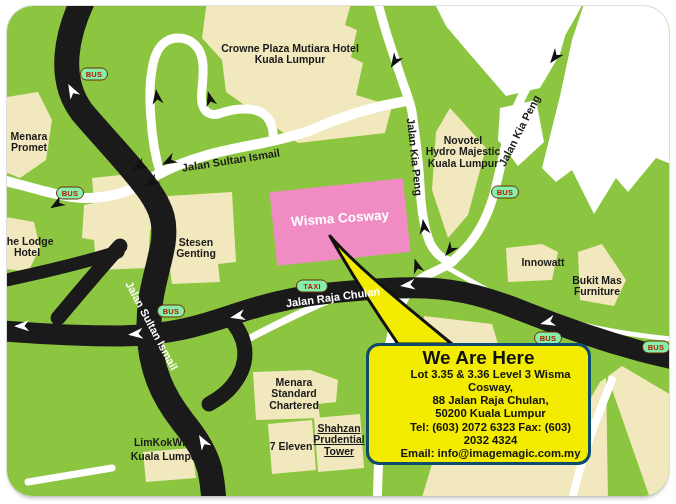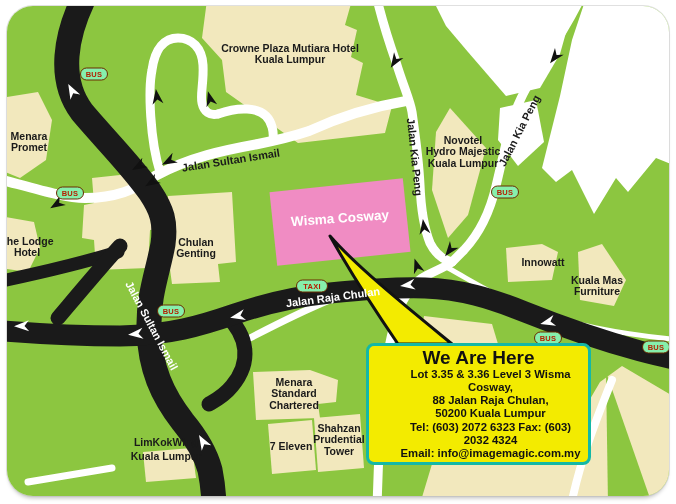--- a/index.html
+++ b/index.html
@@ -12,21 +12,21 @@
        color:#1a1a1a;font-size:10.5px;font-weight:700;line-height:1.08;letter-spacing:0;}
   .lbl.white{color:#ffffff;}
   .lbl.road{font-size:11px;white-space:nowrap;}
   .lbl.cosway{color:#ffffff;font-size:13.5px;font-weight:700;}
   .pill{position:absolute;transform:translate(-50%,-50%);display:flex;align-items:center;justify-content:center;
         background:#86efac;border:1.6px solid #6B2A00;border-radius:8px;color:#B51E00;
         font-size:7.5px;font-weight:700;letter-spacing:.3px;line-height:1;}
   .pill.bus{width:26px;height:11px;}
   .pill.taxi{width:30px;height:11px;}
   .callout{position:absolute;left:366px;top:343px;width:225px;height:122px;background:#F3EB00;
-           border:3px solid #14b8a6;border-radius:8px;box-sizing:border-box;
+           border:3px solid #0c4a6e;border-radius:13px;box-sizing:border-box;
            display:flex;flex-direction:column;align-items:center;justify-content:center;
            text-align:center;color:#111;padding:2px 4px;}
   .callout .title{font-size:19px;font-weight:800;line-height:1.05;}
   .callout .company{font-family:"Liberation Serif",serif;font-size:13px;font-weight:700;line-height:1.15;margin-top:1px;}
   .callout .line{font-size:11.3px;font-weight:700;line-height:1.16;margin-left:24px;}
 </style>
 </head>
 <body>
 
 <div class="page">
@@ -116,34 +116,34 @@
 
         <path d="M330,236 C358,268 408,308 452,344 L398,344 C372,306 348,268 330,236 Z" fill="#F3EB00" stroke="#111111" stroke-width="3" stroke-linejoin="round"></path>
       </svg>
 
       <div class="lbl" style="left:290px;top:54px;">Crowne Plaza Mutiara Hotel
 Kuala Lumpur</div>
       <div class="lbl" style="left:29px;top:142px;">Menara
 Promet</div>
       <div class="lbl" style="left:27px;top:247px;">The Lodge
 Hotel</div>
-      <div class="lbl" style="left:196px;top:248px;">Chulan
+      <div class="lbl" style="left:196px;top:248px;">Stesen
 Genting</div>
       <div class="lbl cosway" style="left:340px;top:219px;transform:translate(-50%,-50%) rotate(-4deg);">Wisma Cosway</div>
       <div class="lbl" style="left:463px;top:152px;">Novotel
 Hydro Majestic
 Kuala Lumpur</div>
       <div class="lbl" style="left:543px;top:263px;">Innowatt</div>
-      <div class="lbl" style="left:597px;top:286px;">Kuala Mas
+      <div class="lbl" style="left:597px;top:286px;">Bukit Mas
 Furniture</div>
       <div class="lbl" style="left:294px;top:394px;">Menara
 Standard
 Chartered</div>
       <div class="lbl" style="left:291px;top:447px;">7 Eleven</div>
-      <div class="lbl" style="left:339px;top:440px;">Shahzan
+      <div class="lbl" style="left:339px;top:440px;text-decoration:underline;">Shahzan
 Prudential
 Tower</div>
       <div class="lbl" style="left:166px;top:450px;line-height:1.3;">LimKokWing
 Kuala Lumpur</div>
 
       <div class="lbl road" style="left:231px;top:161px;transform:translate(-50%,-50%) rotate(-9deg);">Jalan Sultan Ismail</div>
       <div class="lbl road white" style="left:151px;top:326px;transform:translate(-50%,-50%) rotate(62deg);">Jalan Sultan Ismail</div>
       <div class="lbl road white" style="left:333px;top:298px;transform:translate(-50%,-50%) rotate(-7.5deg);">Jalan Raja Chulan</div>
       <div class="lbl road" style="left:414px;top:157px;transform:translate(-50%,-50%) rotate(84deg);">Jalan Kia Peng</div>
       <div class="lbl road" style="left:520px;top:131px;transform:translate(-50%,-50%) rotate(-63deg);">Jalan Kia Peng</div>

